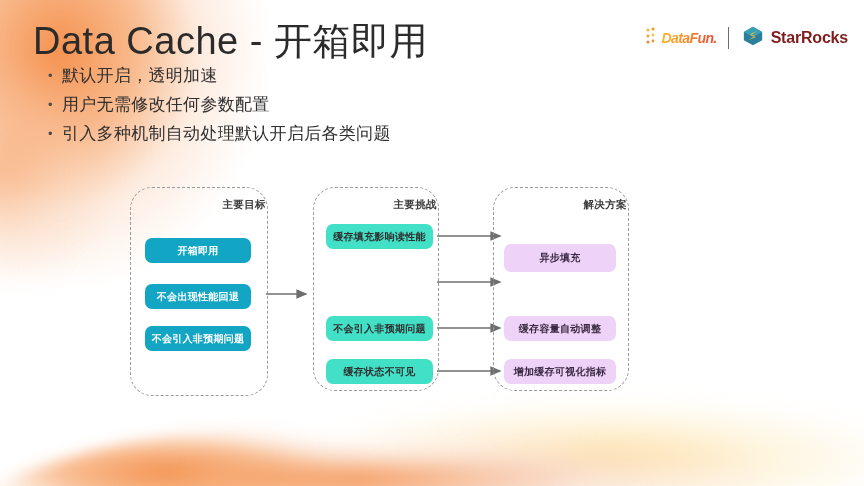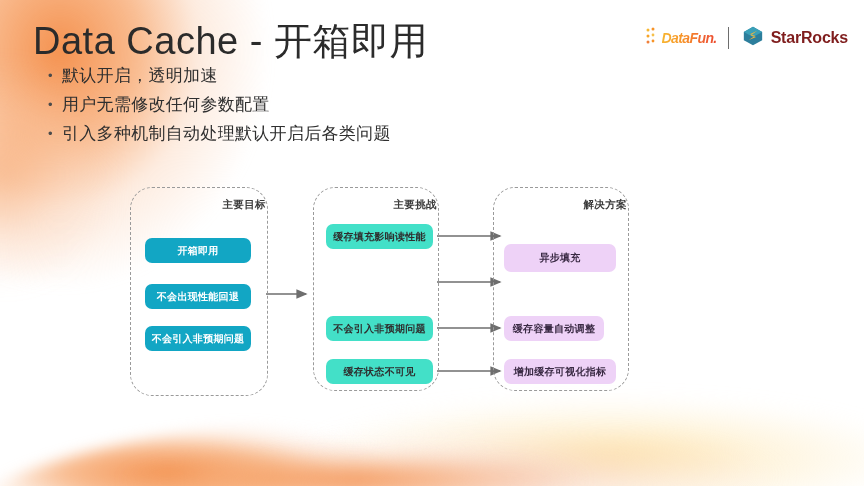--- a/index.html
+++ b/index.html
@@ -286,17 +286,17 @@
 
     <div class="panel" style="left:313px; top:187px; width:124px; height:202px;"></div>
     <div class="panel-title" style="left:313px; top:198px; width:124px;">主要挑战</div>
     <div class="node challenge" style="left:326px; top:224px; width:107px; height:25px;">缓存填充影响读性能</div>
     <div class="node challenge" style="left:326px; top:316px; width:107px; height:25px;">不会引入非预期问题</div>
     <div class="node challenge" style="left:326px; top:359px; width:107px; height:25px;">缓存状态不可见</div>
 
     <div class="panel" style="left:493px; top:187px; width:134px; height:202px;"></div>
     <div class="panel-title" style="left:493px; top:198px; width:134px;">解决方案</div>
     <div class="node solution" style="left:504px; top:224px; width:112px; height:28px;margin-top:20px;">异步填充</div>
-    <div class="node solution" style="left:504px; top:316px; width:100px; height:25px;">缓存容量自动调整</div>
+    <div class="node solution" style="left:504px; top:316px; width:112px; height:25px;">缓存容量自动调整</div>
     <div class="node solution" style="left:504px; top:359px; width:112px; height:25px;">增加缓存可视化指标</div>
 
   </div>
 </div>
 
 </body></html>

